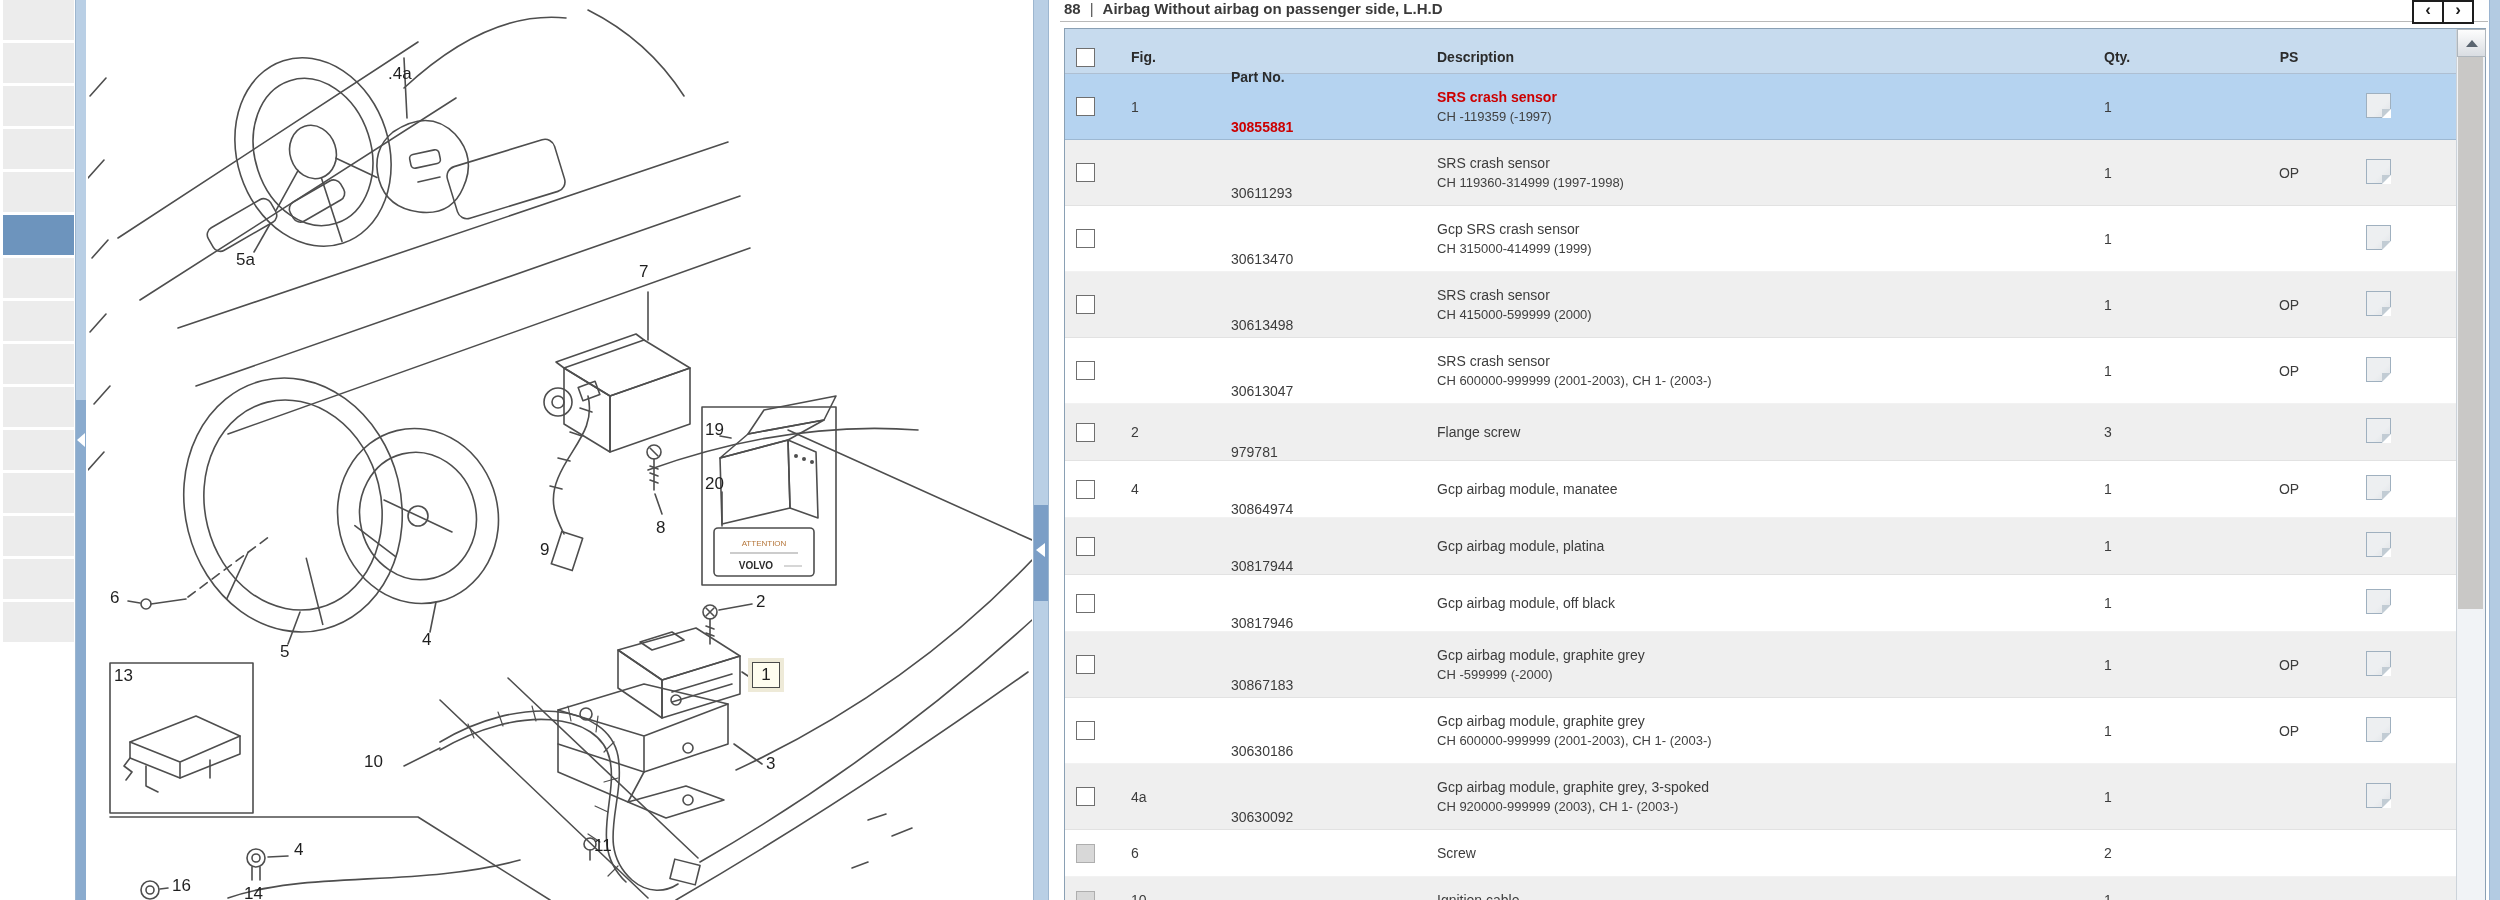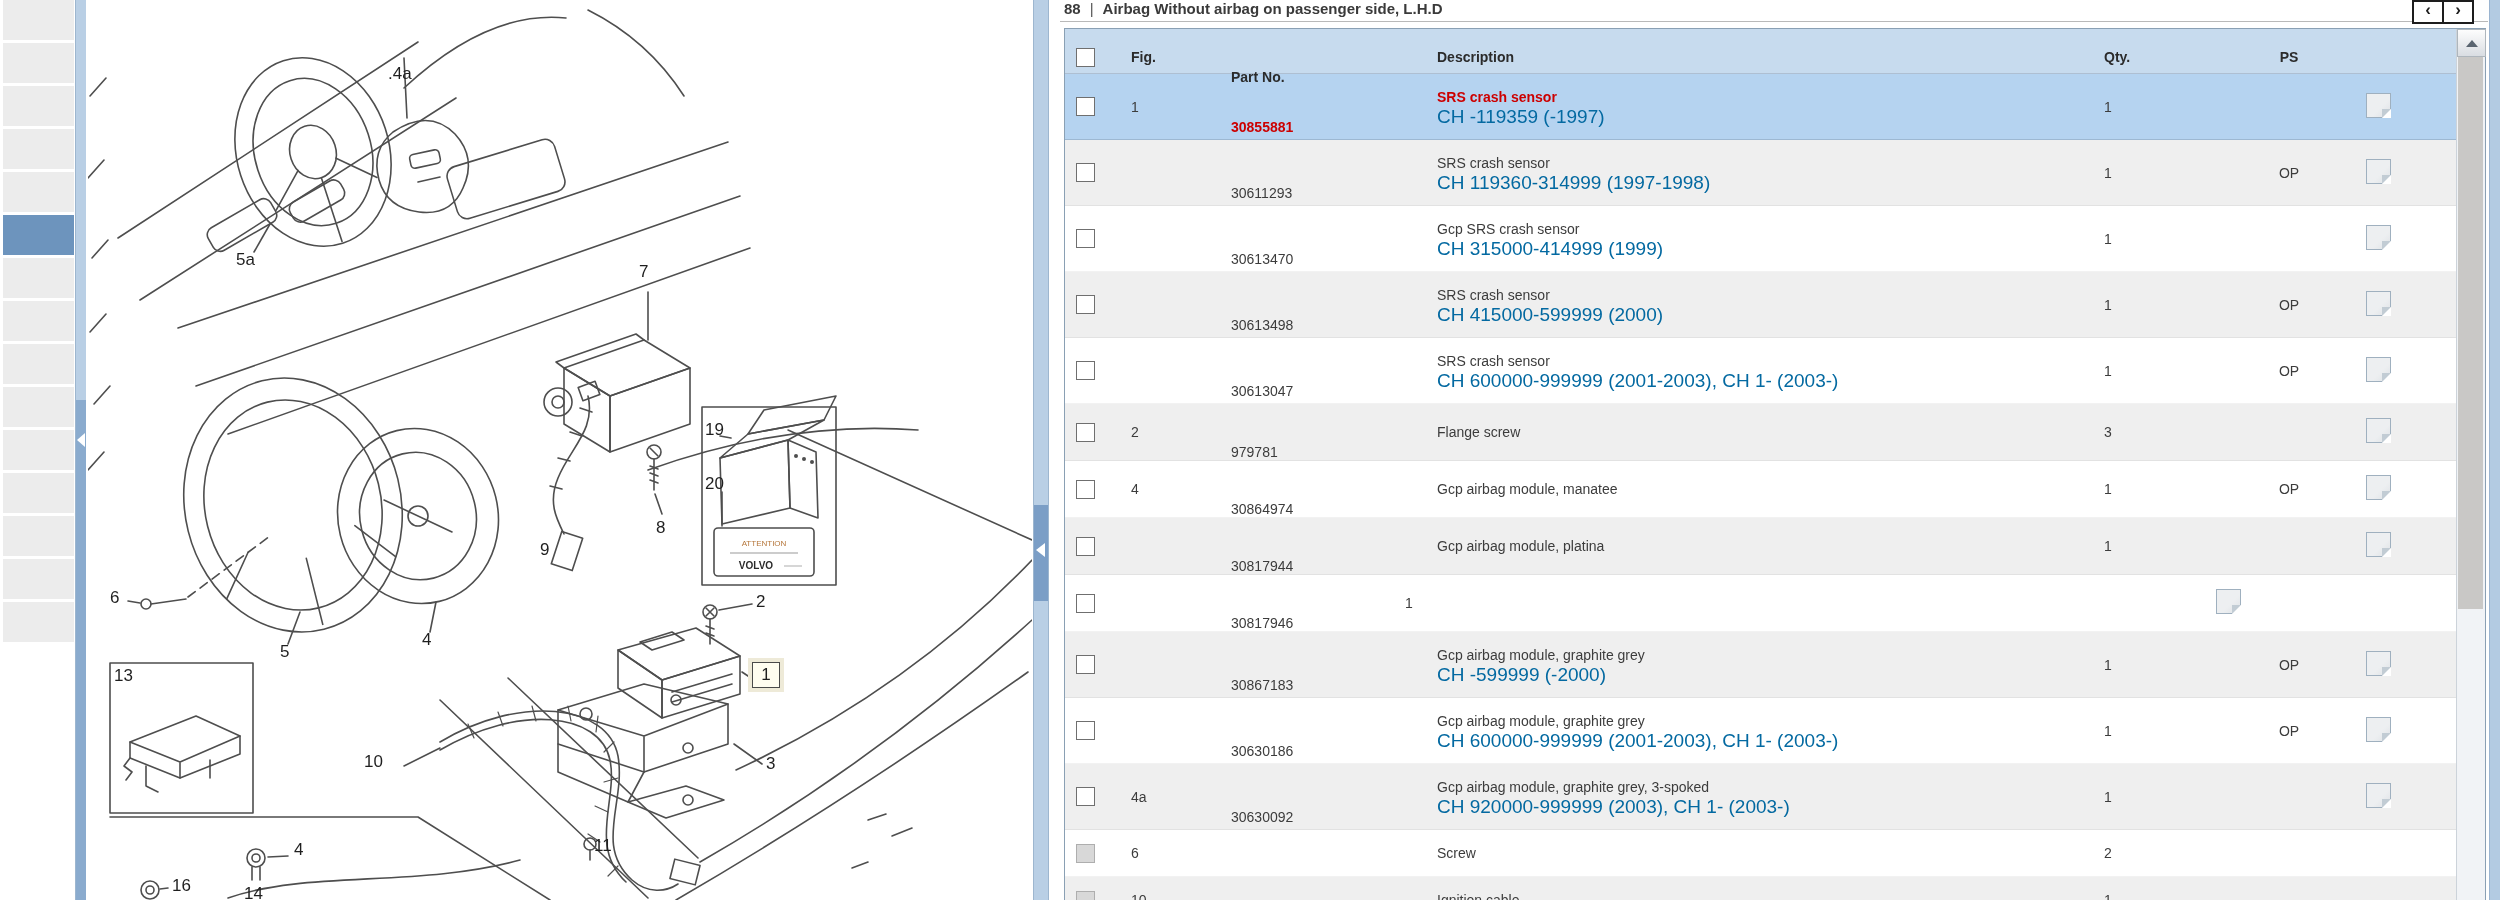--- a/index.html
+++ b/index.html
@@ -52,21 +52,21 @@
   .row.alt{background:#efefef;}
   .row.sel{background:#b5d3f0;border-bottom:1px solid #9db8d2;}
   .row.sel .part,.row.sel .d1{color:#cc0000;font-weight:bold;}
   .c.cb{display:flex;justify-content:center;}
   .cbx{width:17px;height:17px;background:#fff;border:1.5px solid #6f6f6f;display:inline-block;}
   .row.dis .cbx{background:#d8d8d8;border-color:#aeaeae;}
   .c.fig{padding-left:26px;}
   .c.part{padding-left:36px;margin-top:40px;}
   .c.desc{padding-left:32px;line-height:19px;}
   .d1{color:#3c3c3c;}
-  .d2{color:#0369a1;font-size:19px;}
+  .d2{color:#404040;font-size:13px;}
   .d2:empty{display:none;}
   .c.qty{text-align:left;}
   .c.ps{text-align:center;}
   .c.ico{padding-left:2px;}
   .doc{position:relative;display:inline-block;width:23px;height:23px;border:1px solid #9fb0bf;
        background:linear-gradient(135deg,#edeff1 60%,#dde1e5 100%);cursor:pointer;}
   .doc::after{content:'';position:absolute;right:-1px;bottom:-1px;width:0;height:0;
               border-top:9px solid #c2ccd4;border-right:9px solid #fff;}
 
   
@@ -439,20 +439,24 @@
     <div class="c qty">1</div>
     <div class="c ps"></div>
     <div class="c ico"><span class="doc"></span></div>
   </div>
           <div class="row plain">
     <div class="c cb">
               <span class="cbx"></span>
             </div>
     <div class="c fig"></div>
     <div class="c part">30817946</div>
+    <div class="c desc">
+      <div class="d1">Gcp airbag module, off black</div>
+
+    </div>
     <div class="c qty">1</div>
     <div class="c ps"></div>
     <div class="c ico"><span class="doc"></span></div>
   </div>
           <div class="row alt two">
     <div class="c cb">
               <span class="cbx"></span>
             </div>
     <div class="c fig"></div>
     <div class="c part">30867183</div>

